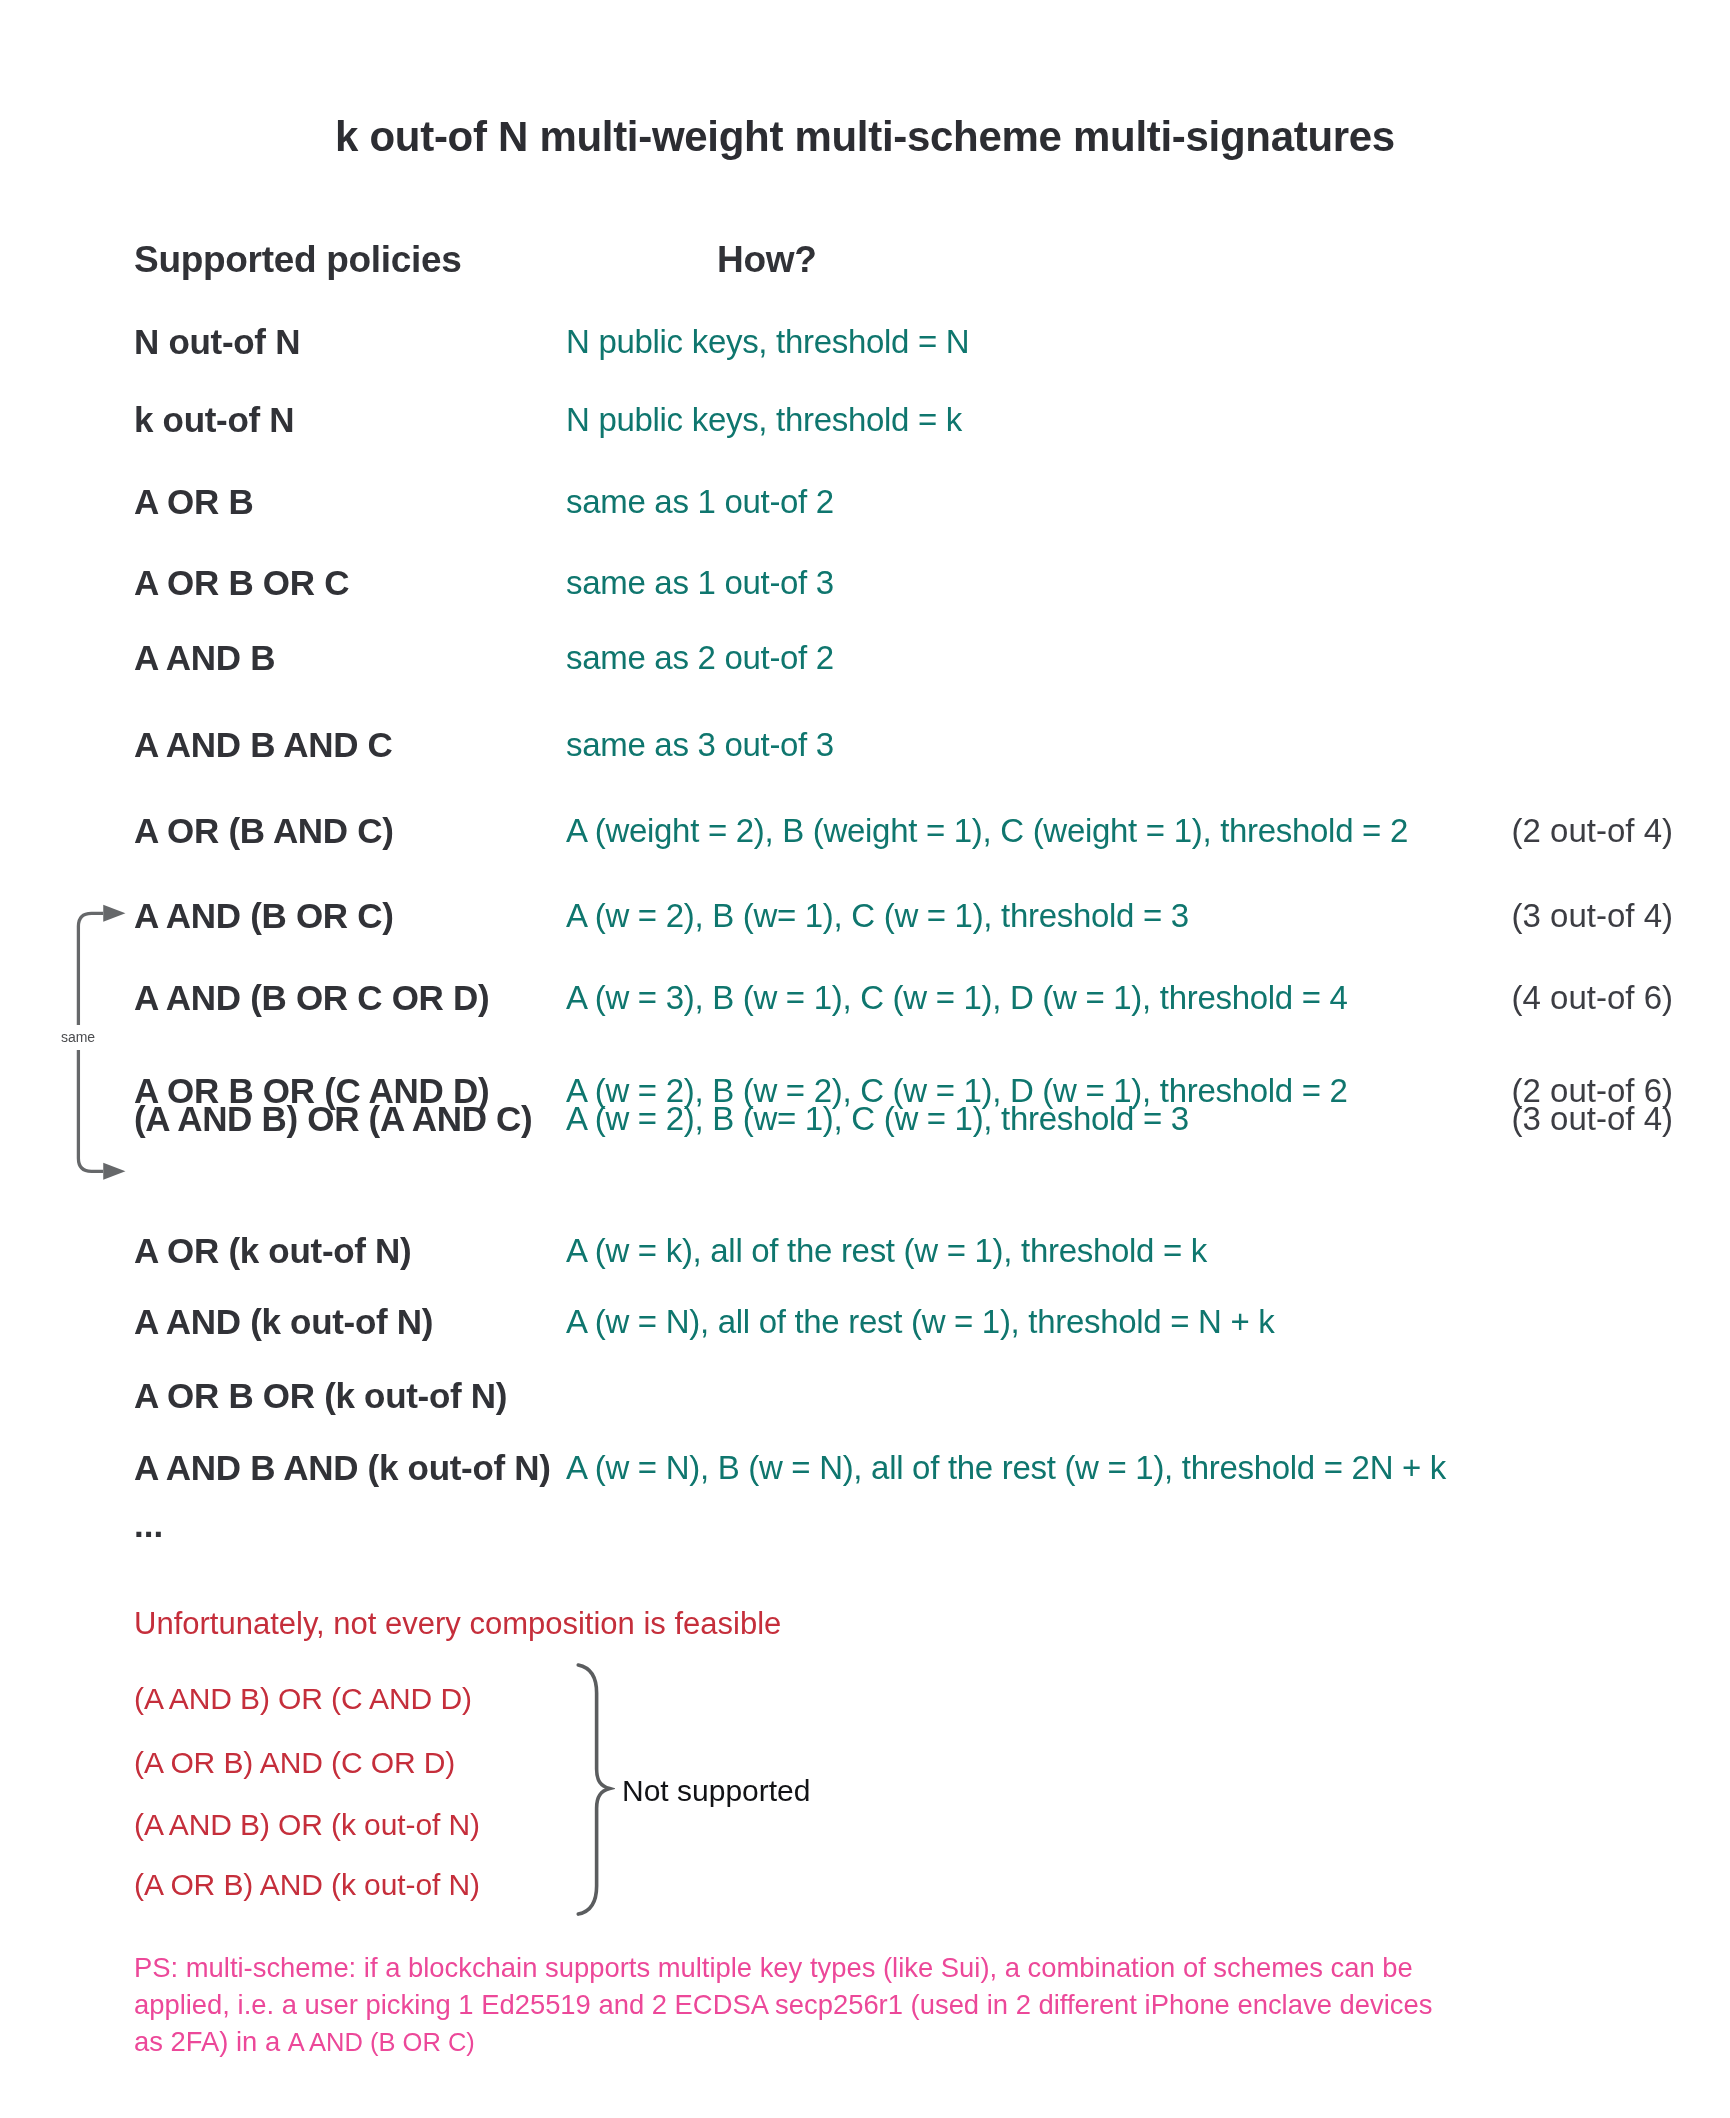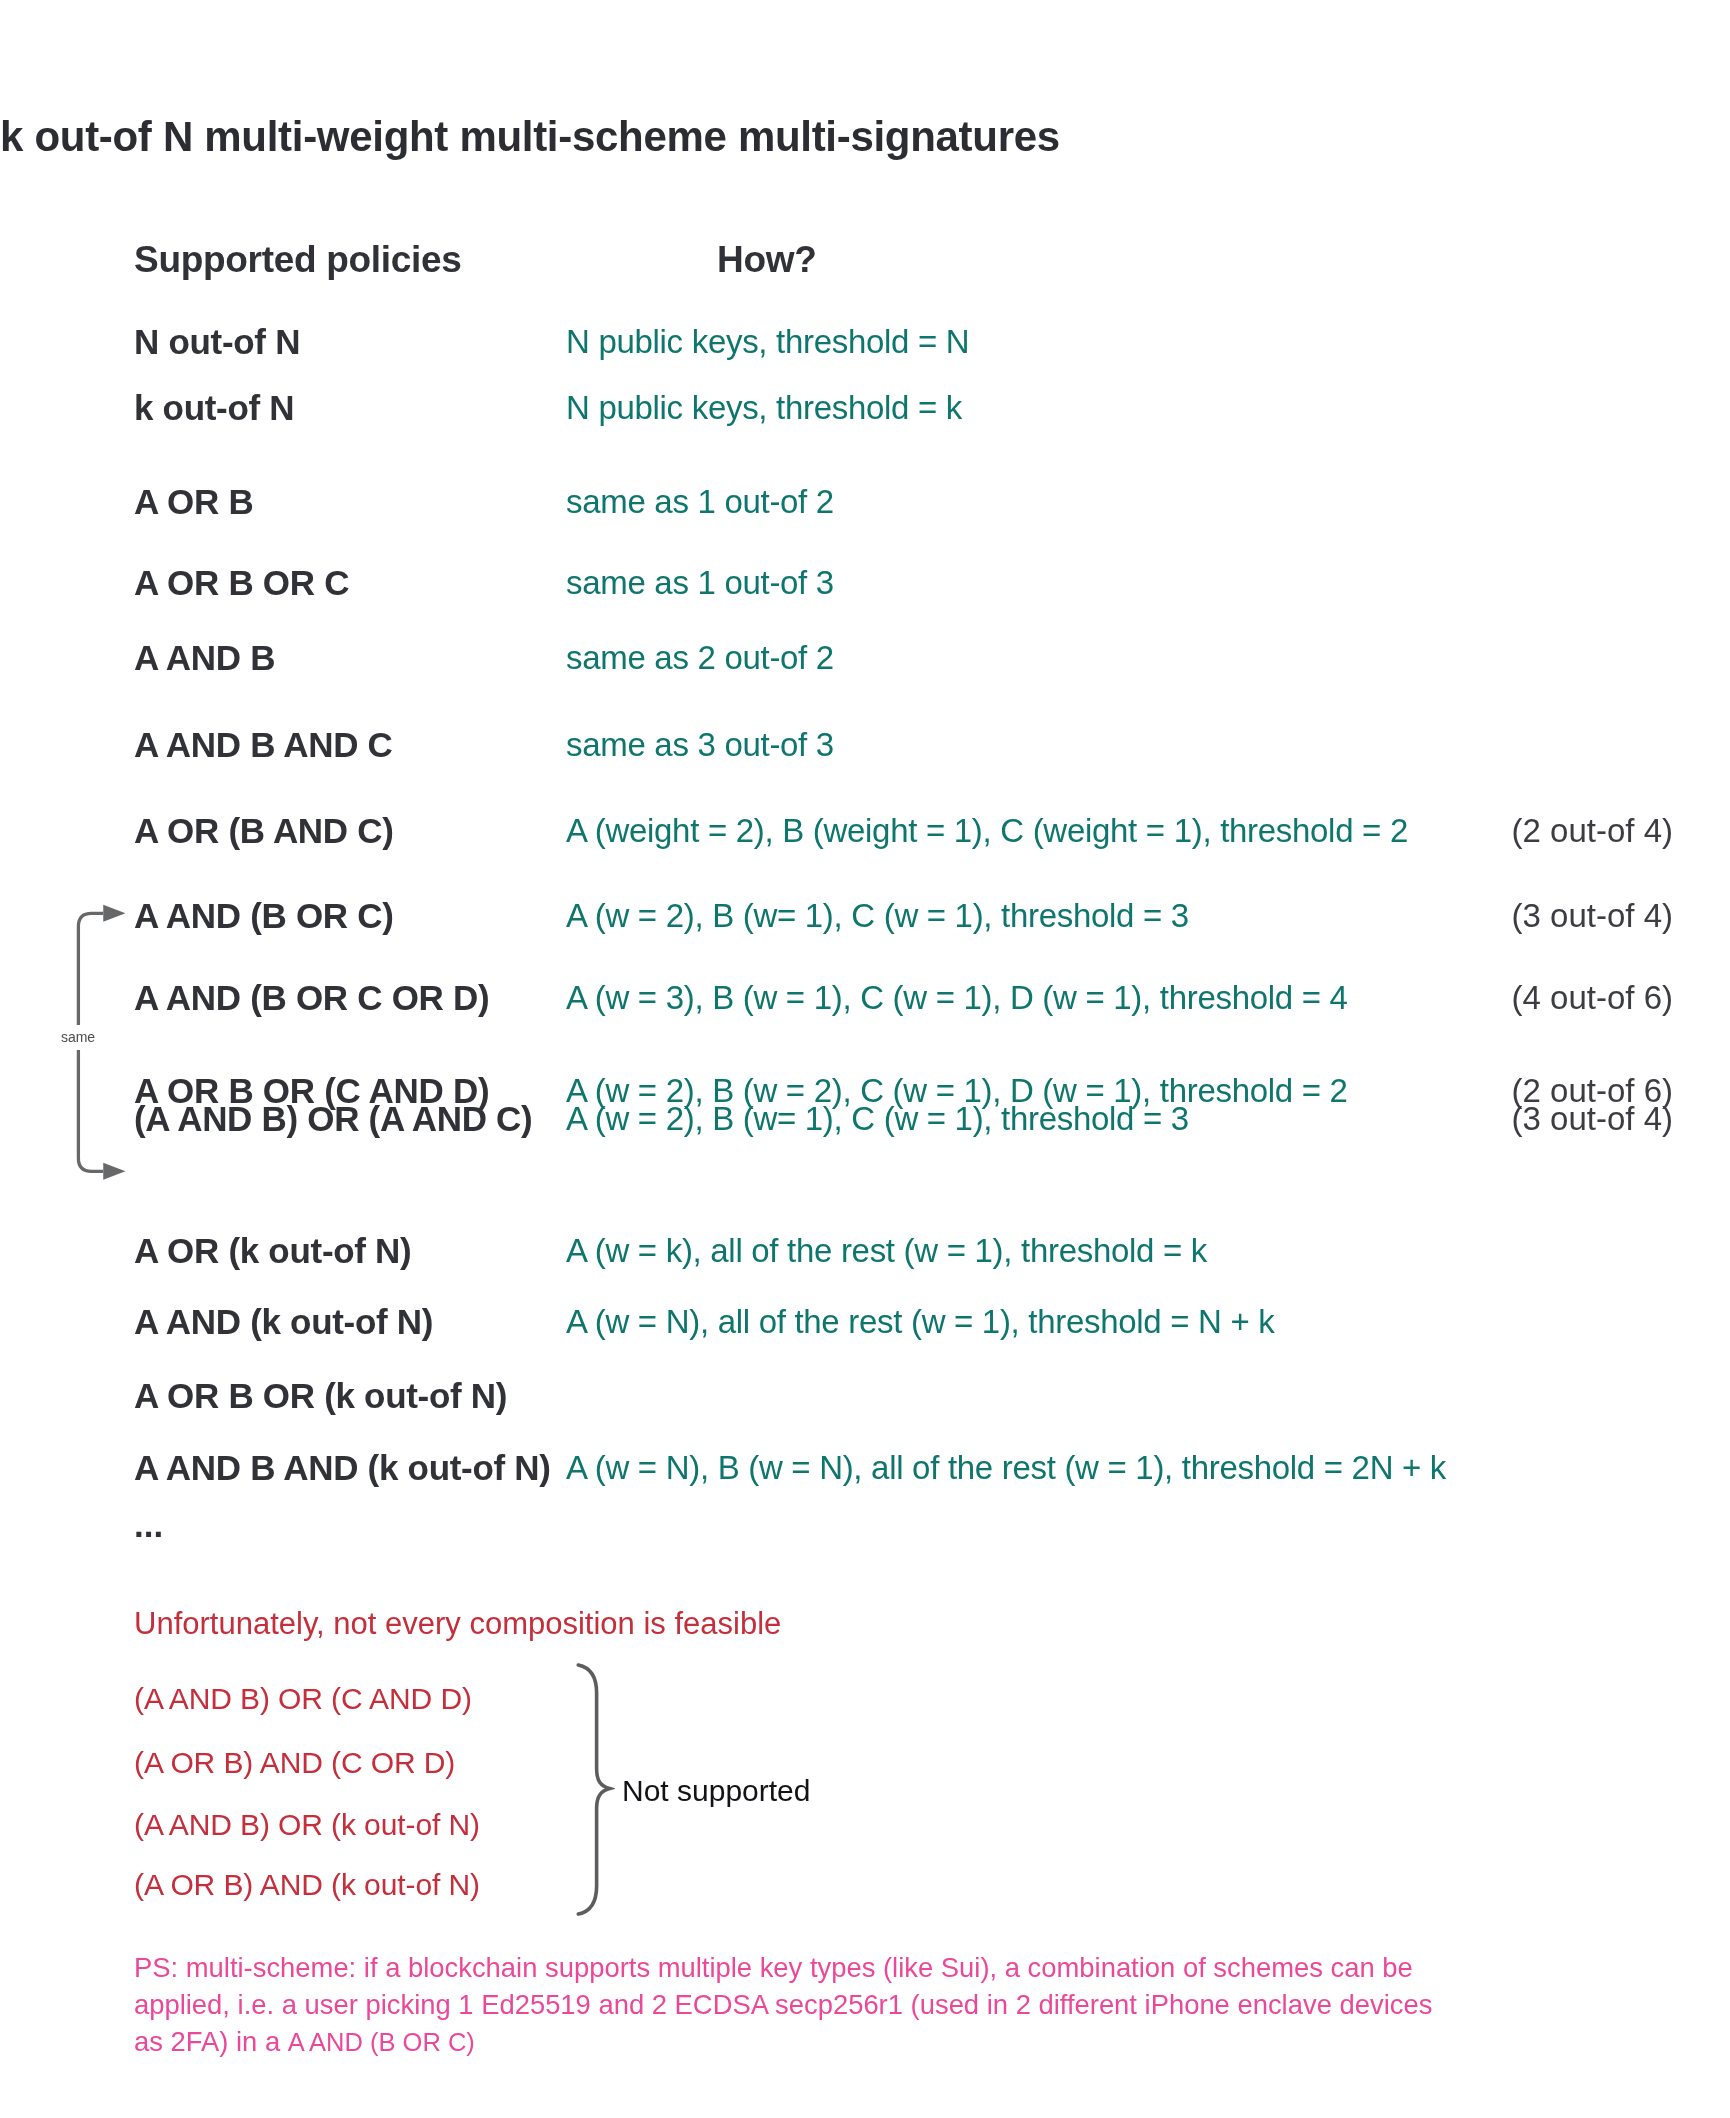--- a/index.html
+++ b/index.html
@@ -1,21 +1,21 @@
 <!DOCTYPE html>
 <html style="font-size:10.4px"><head>
 <meta charset="utf-8">
 <style>
   html,body{margin:0;padding:0;background:#ffffff;}
   .canvas{
     position:relative;width:1730px;height:2119px;background:#ffffff;
     font-family:"Liberation Sans",sans-serif;overflow:hidden;
   }
   .title{
-    position:absolute;top:114px;left:0;width:100%;
+    position:absolute;top:114px;left:0;width:100%;text-align:center;
     font-size:42px;font-weight:bold;color:#2c2d32;letter-spacing:-0.3px;line-height:1.1;
   }
   .hdr{position:absolute;top:240px;font-size:37px;font-weight:bold;color:#313237;letter-spacing:-0.3px;line-height:1.1;white-space:nowrap;}
   .hdr-policies{left:134px;}
   .hdr-how{left:717px;}
   .trow{position:absolute;left:134px;width:1539px;height:47px;line-height:1.1;}
   .pol{position:absolute;left:0;top:0;font-size:35px;font-weight:bold;color:#313237;letter-spacing:-0.3px;white-space:nowrap;}
   .how{position:absolute;left:432px;top:1.3px;font-size:33px;color:#0f766e;letter-spacing:-0.3px;white-space:nowrap;}
   .note{position:absolute;right:0;top:1.3px;font-size:33px;color:#3c3d43;white-space:nowrap;}
   .dots{position:absolute;left:134px;top:1506px;font-size:35px;font-weight:bold;color:#313237;line-height:1.1;}
@@ -39,21 +39,21 @@
   <div class="title">k out-of N multi-weight multi-scheme multi-signatures</div>
 
   <div class="hdr hdr-policies">Supported policies</div>
   <div class="hdr hdr-how">How?</div>
 
   <div id="rows-container">
       <div class="trow" style="top: 323px;">
         <span class="pol">N out-of N</span>
         <span class="how">N public keys, threshold = N</span>
       </div>
-      <div class="trow" style="top: 389px;">
+      <div class="trow" style="top: 401px;">
         <span class="pol">k out-of N</span>
         <span class="how">N public keys, threshold = k</span>
       </div>
       <div class="trow" style="top: 483px;">
         <span class="pol">A OR B</span>
         <span class="how">same as 1 out-of 2</span>
       </div>
       <div class="trow" style="top: 564px;">
         <span class="pol">A OR B OR C</span>
         <span class="how">same as 1 out-of 3</span>

